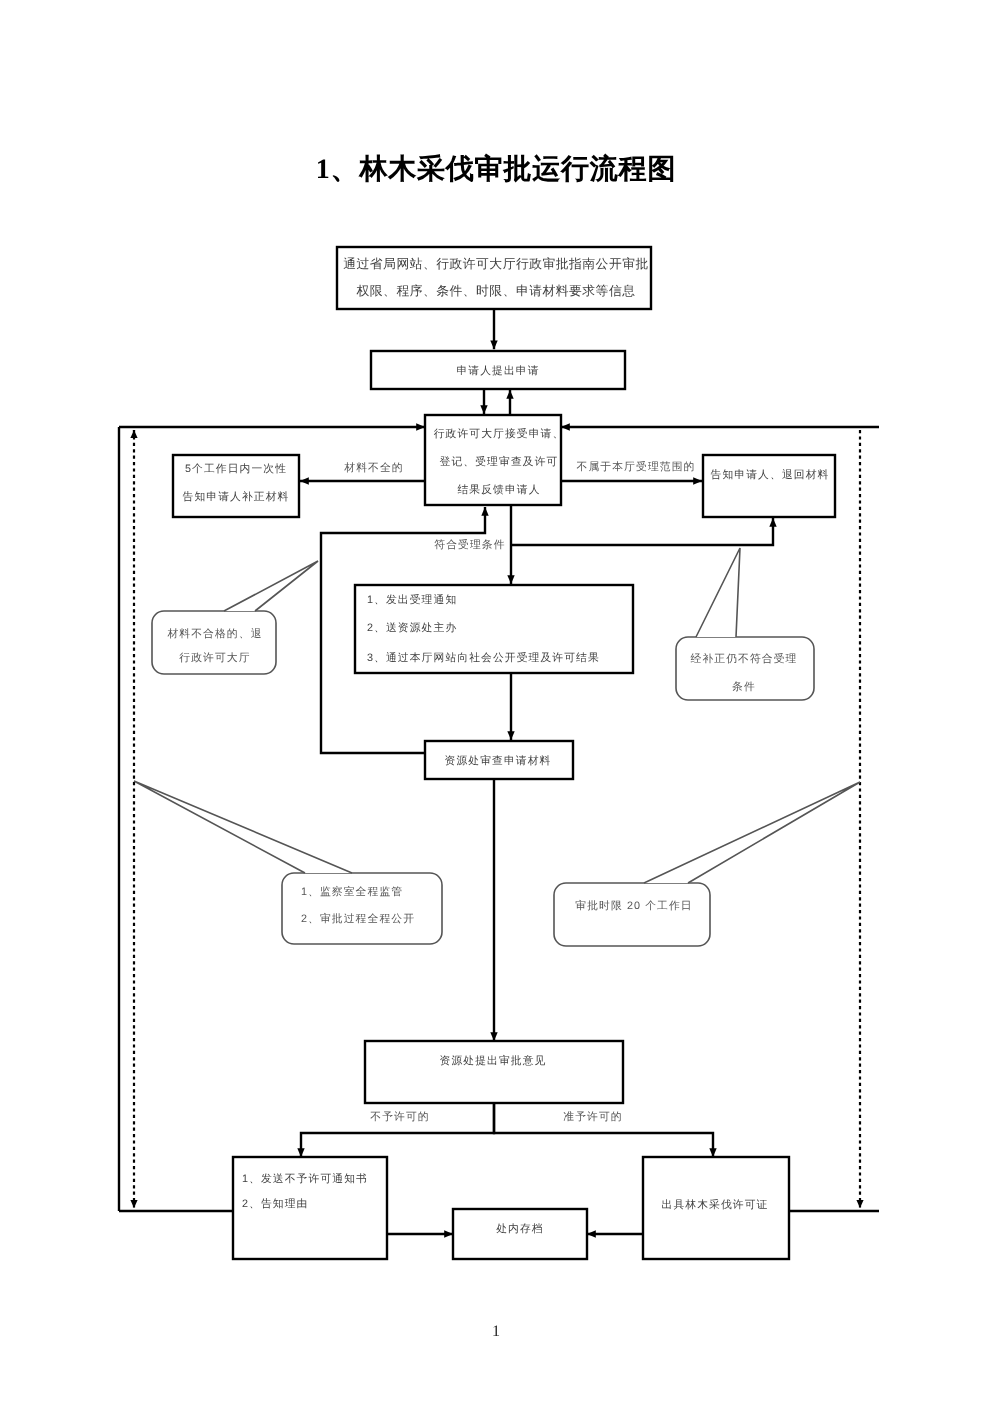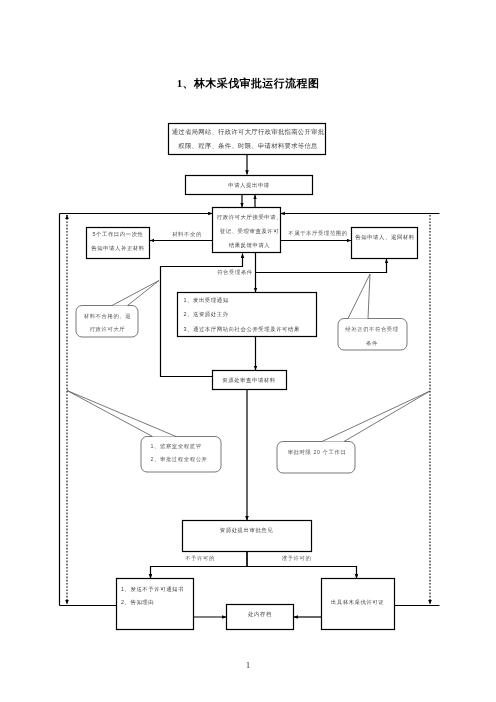--- a/index.html
+++ b/index.html
@@ -23,21 +23,21 @@
     background: #ffffff;
   }
   .title {
     position: absolute;
     left: 0;
     top: 76px;
     width: 496px;
     text-align: center;
     font-family: "Liberation Serif", serif;
     font-weight: bold;
-    font-size: 11px;
+    font-size: 14px;
     letter-spacing: 0.4px;
     color: #000;
   }
   .pagenum {
     position: absolute;
     left: 0;
     top: 661px;
     width: 496px;
     text-align: center;
     font-size: 8px;

